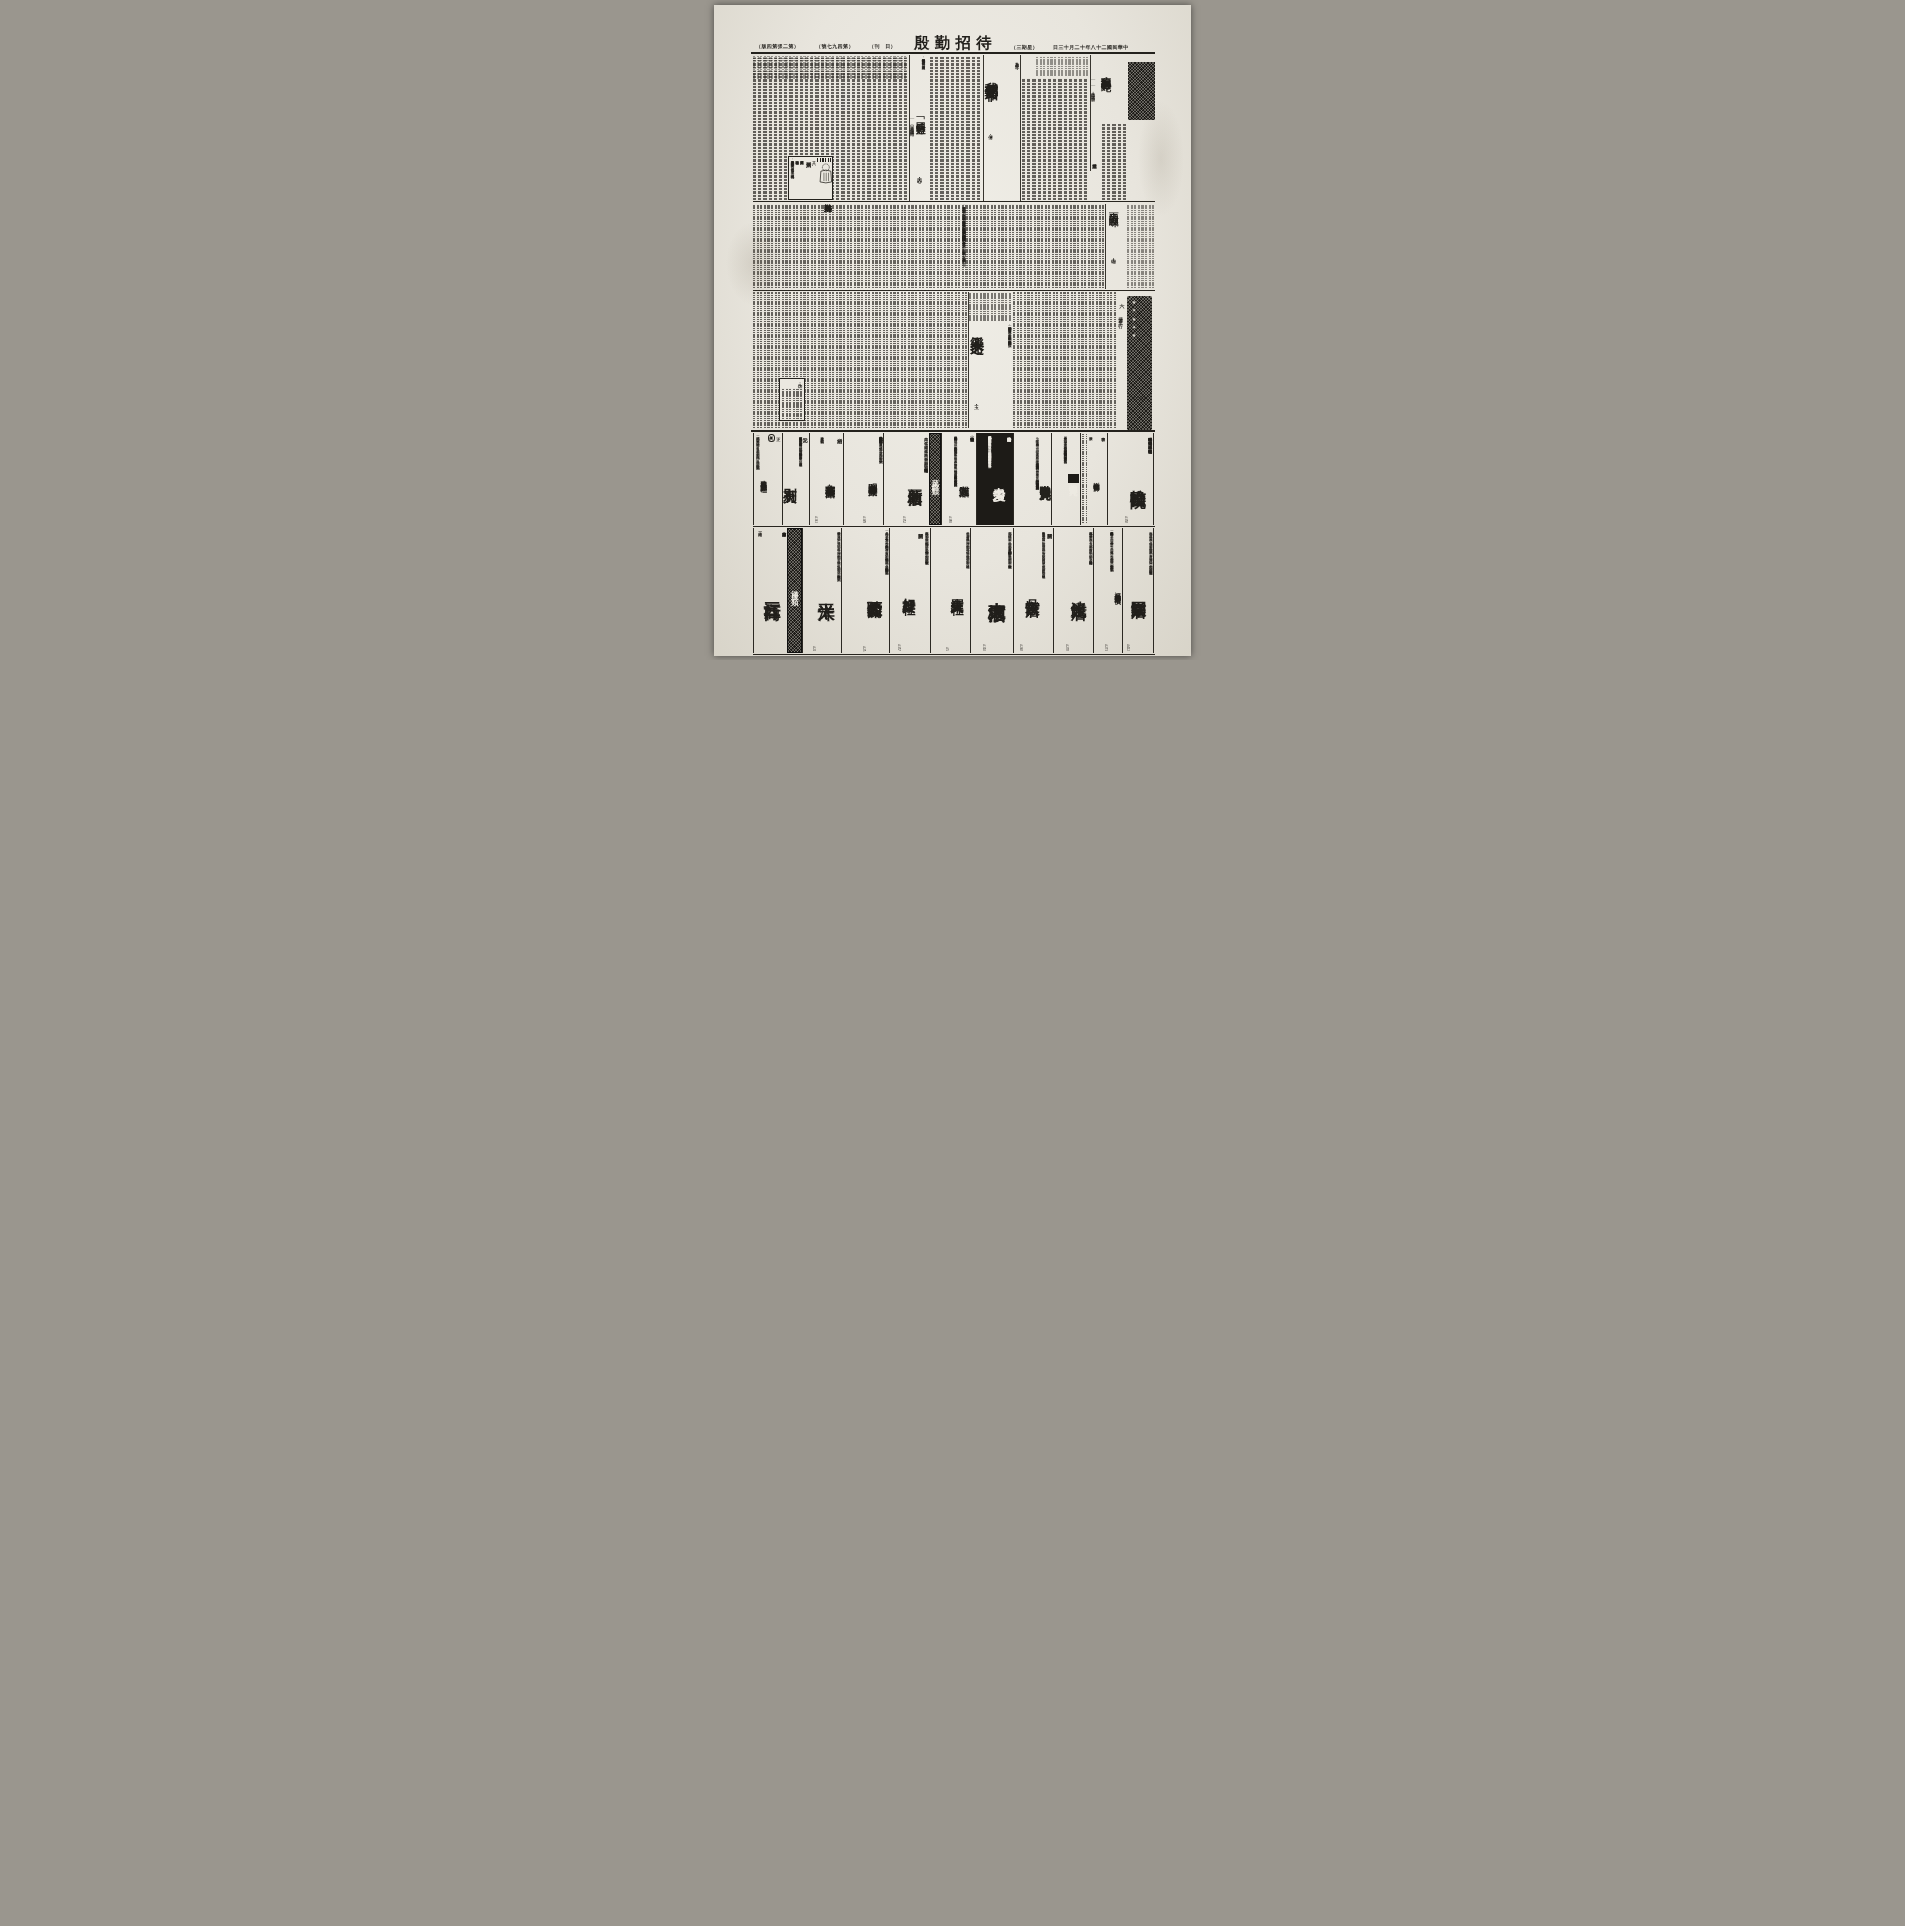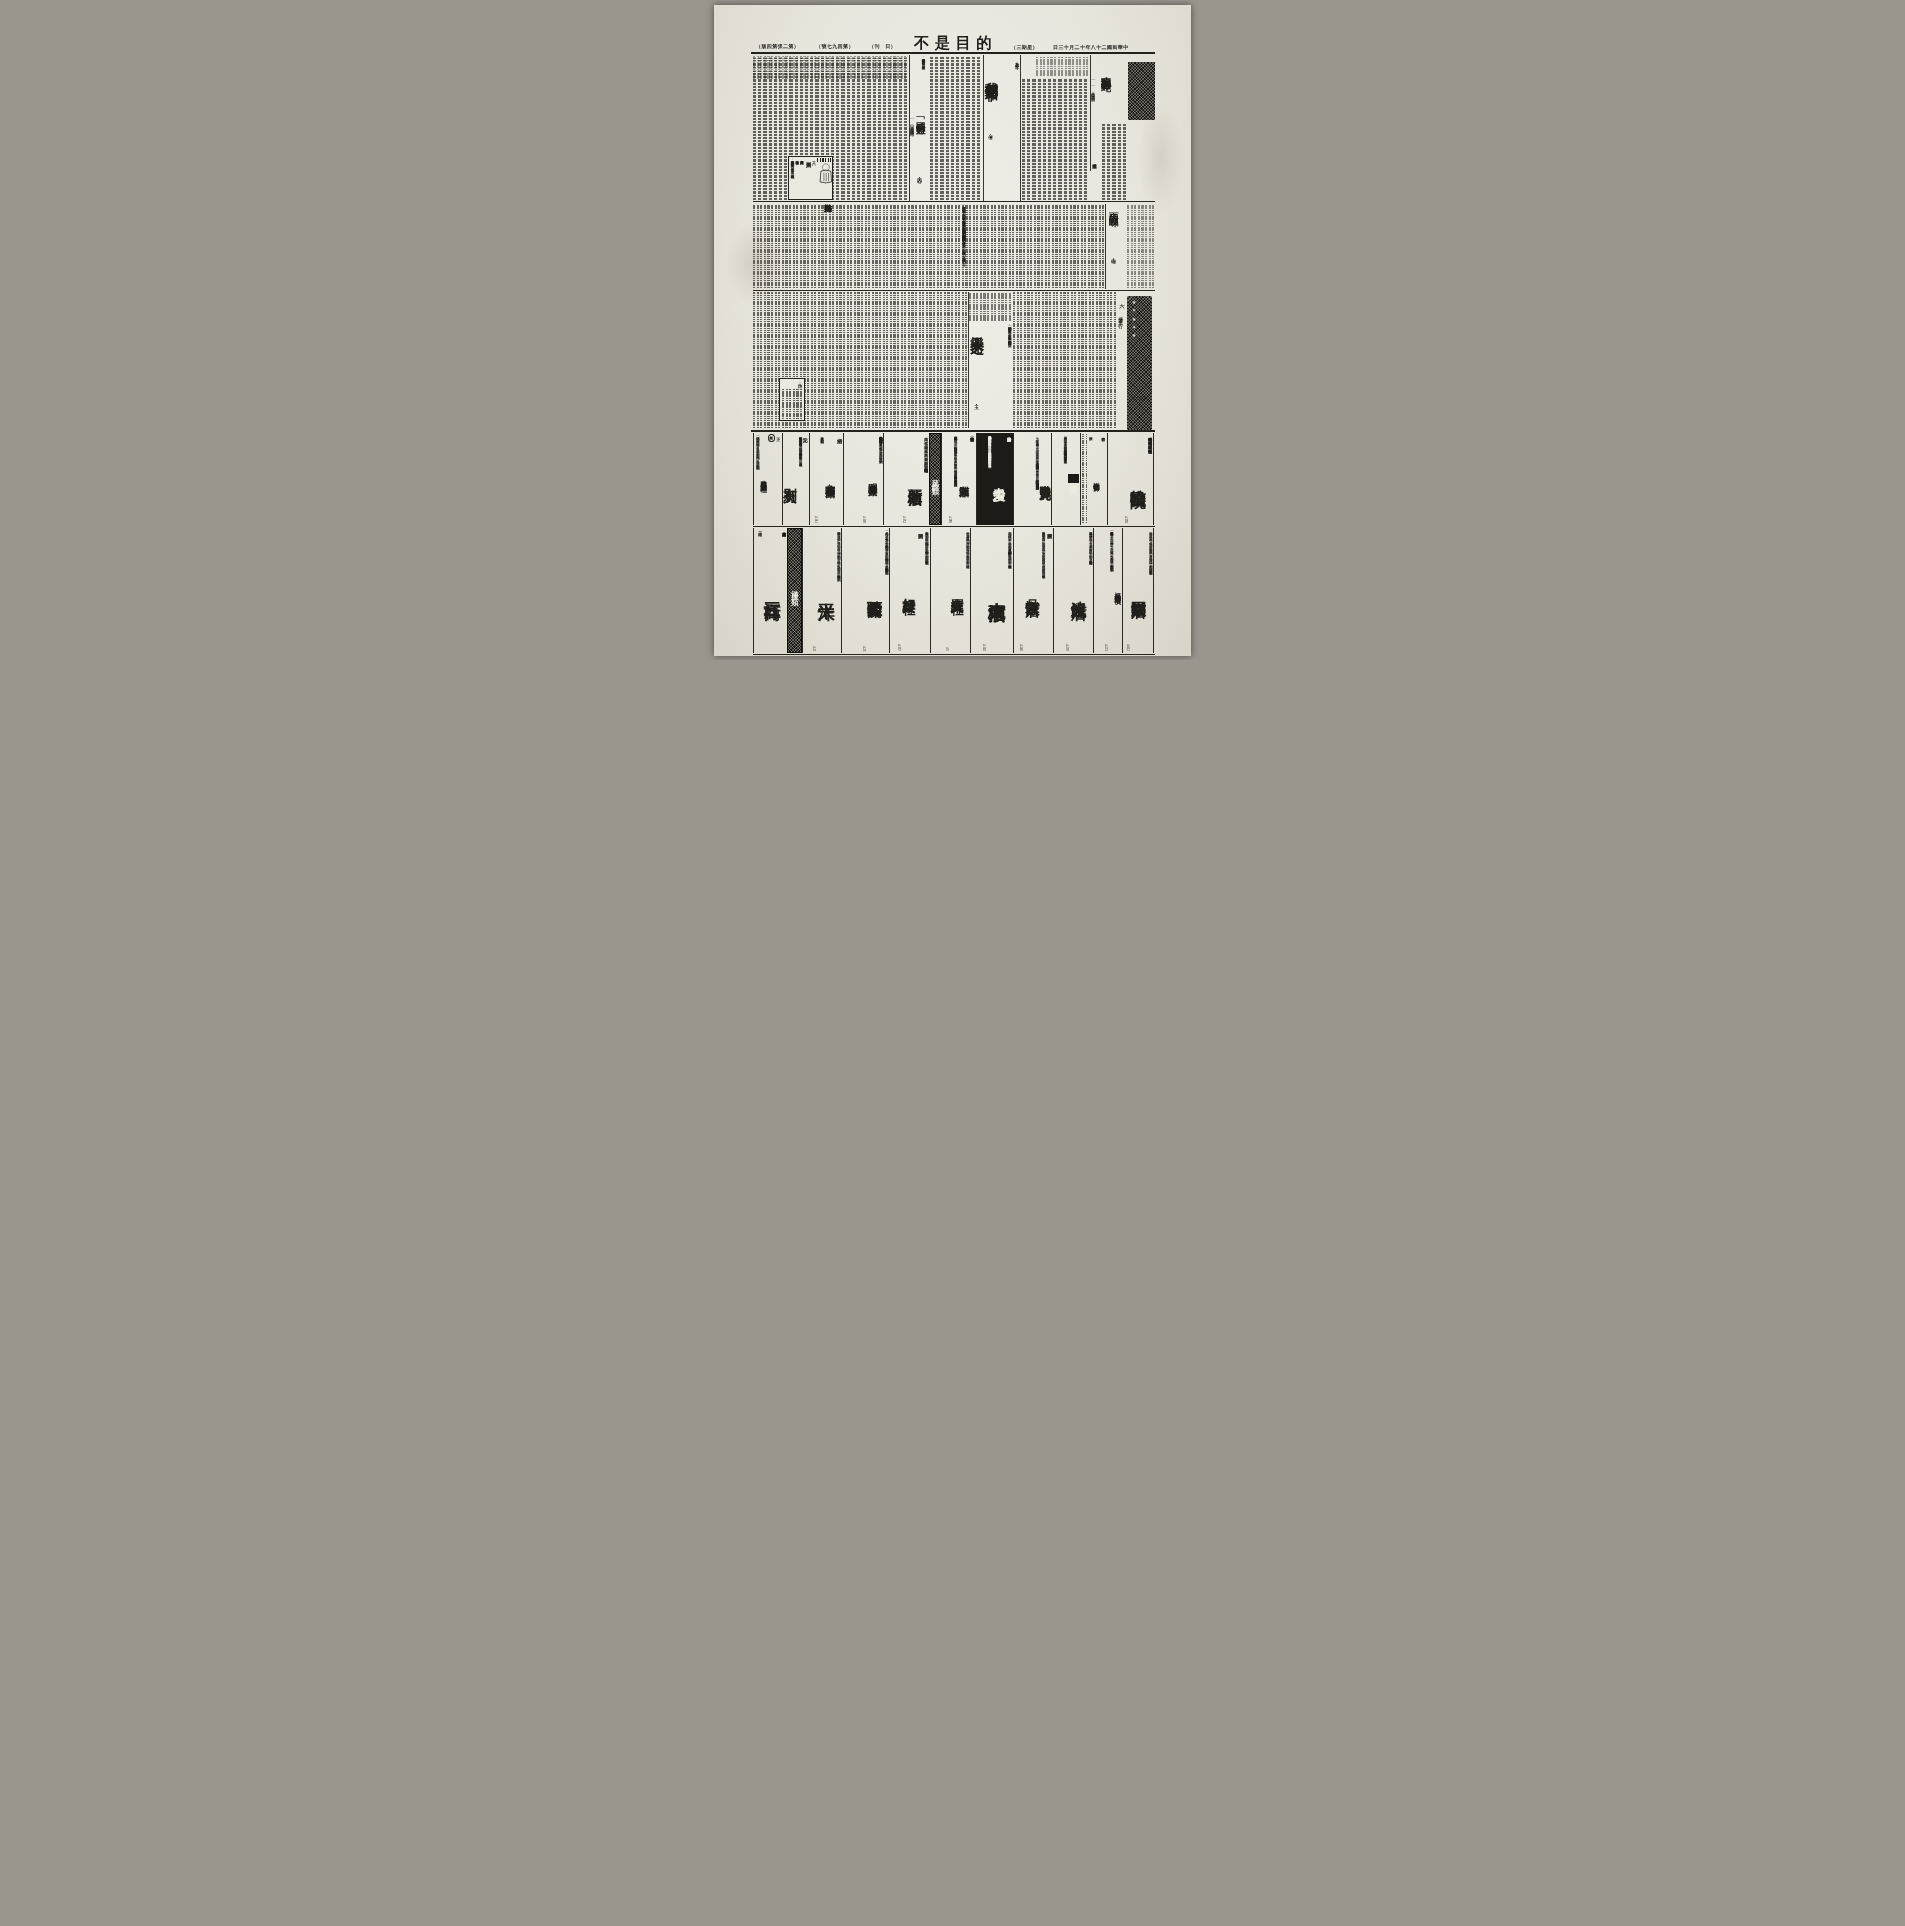--- a/index.html
+++ b/index.html
@@ -54,21 +54,21 @@
   .stain{position:absolute;border-radius:50%;pointer-events:none;}
 </style>
 </head>
 <body>
 
 <div class="sheet">
 
   <div class="abs hdr-small" style="left:42px;top:38px;">（版四第張二第）</div>
   <div class="abs hdr-small" style="left:102px;top:38px;">（號七九四第）</div>
   <div class="abs hdr-small" style="left:155px;top:38px;">（刊　日）</div>
-  <div class="abs masthead" style="left:200px;top:28px;">不是目的</div>
+  <div class="abs masthead" style="left:200px;top:28px;">殷勤招待</div>
   <div class="abs hdr-small" style="left:297px;top:39px;">（三期星）</div>
   <div class="abs hdr-small" style="left:339px;top:39px;">日三十月二十年八十二國民華中</div>
   <div class="abs" style="left:37px;top:47px;width:404px;height:2.3px;border-top:1.2px solid #24221d;border-bottom:0.4px solid #24221d;"></div>
 
   <div class="tx big" style="left:39px;top:51px;width:155px;height:144px;"></div>
   <div class="tx" style="left:39px;top:51px;width:155px;height:23px;opacity:.5;"></div>
   <div class="tx big" style="left:216px;top:51px;width:51px;height:144px;"></div>
   <div class="tx big" style="left:308px;top:73px;width:65px;height:122px;"></div>
   <div class="tx" style="left:322px;top:51px;width:52px;height:20px;opacity:.55;"></div>
   <div class="tx big" style="left:388px;top:119px;width:24px;height:76px;"></div>

